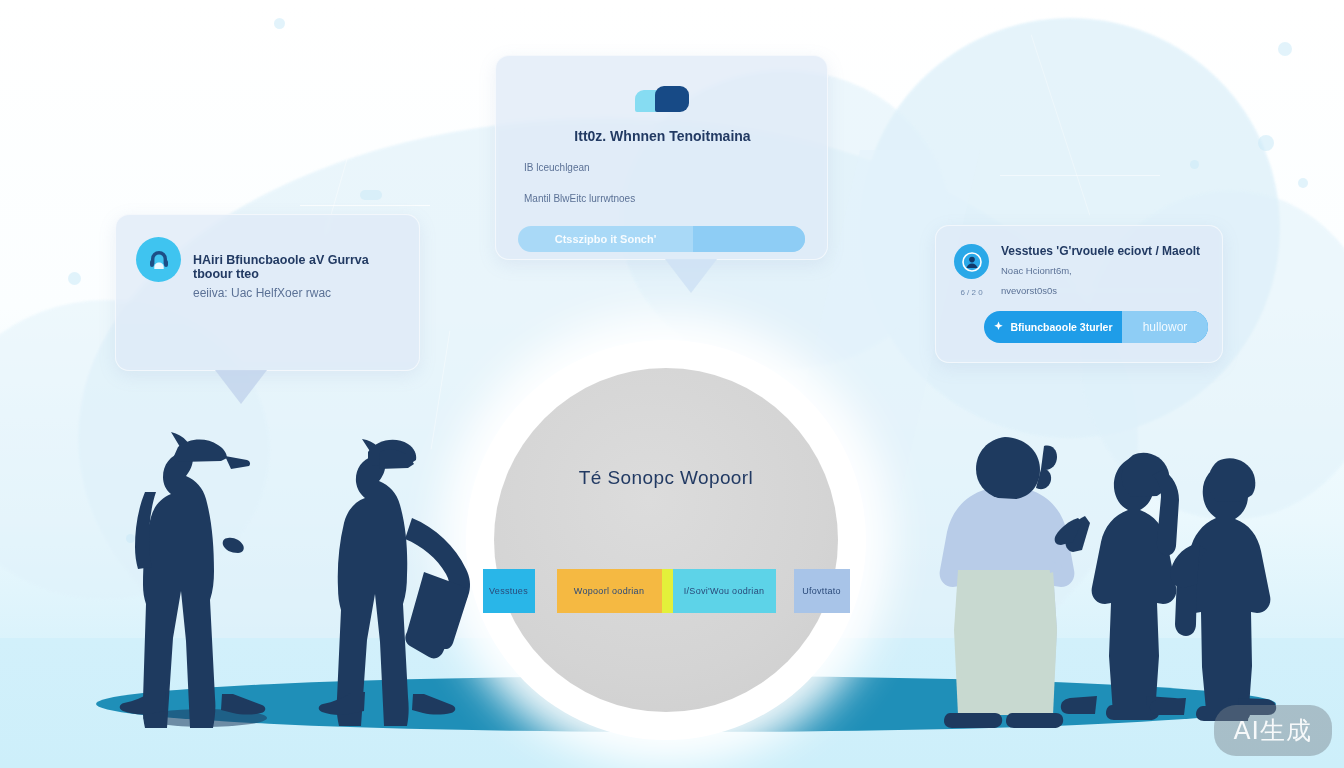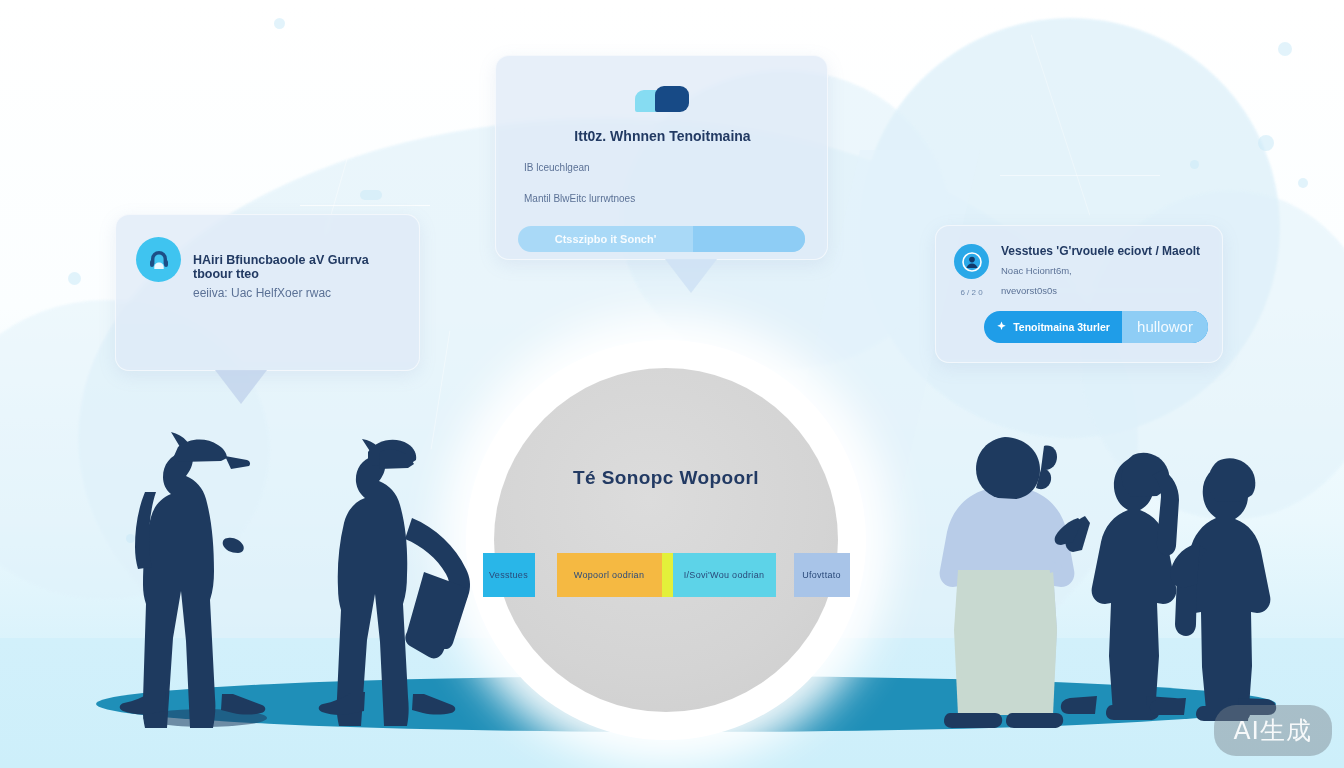--- a/index.html
+++ b/index.html
@@ -77,28 +77,28 @@
   .hub {
     position:absolute;
     left:494px; top:368px;
     width:344px; height:344px;
     border-radius:50%;
     background:radial-gradient(circle at 45% 38%, #dcdcdc 0%, #d4d4d4 62%, #cdcdcd 100%);
     display:flex; flex-direction:column;
     align-items:center; justify-content:center;
   }
   .hub-title {
-    font-size:19px; font-weight:700;
+    font-size:19px; font-weight:400;
     color:#223a63;
     letter-spacing:.4px;
     margin-bottom:64px;
     white-space:nowrap;
   }
   .chip-row {
-    display:flex; align-items:flex-start; gap:0;
+    display:flex; align-items:flex-end; gap:0;
     height:60px;
   }
   .chip {
     height:44px;
     display:flex; align-items:center; justify-content:center;
     font-size:9px; color:#2a4a7a;
     letter-spacing:.3px;
     white-space:nowrap;
     overflow:hidden;
   }
@@ -168,21 +168,21 @@
   #card-right { left:935px; top:225px; width:288px; height:138px; }
   #card-right .card-head { padding:18px 16px 0 18px; }
   #card-right .avatar { width:35px; height:35px; background:#2aa8e8; }
   #card-right .card-title { font-size:12px; }
   #card-right .card-sub { font-size:9.5px; margin-top:6px; }
   #card-right .avatar-cap {
     font-size:8px; color:#6c86ab; text-align:center; margin-top:9px;
   }
   #card-right .pill { margin:12px 14px 0 48px; height:32px; background:#1f9de8; }
   #card-right .pill-main { font-size:10.5px; }
-  #card-right .pill-aside { width:86px; background:#8ecdf5; font-size:15px; color:#f2faff; }
+  #card-right .pill-aside { width:86px; background:#8ecdf5; font-size:12px; color:#f2faff; }
 
   .bubble-icons { position:relative; width:56px; height:30px; flex:0 0 auto; }
   .bub {
     position:absolute; border-radius:9px 9px 9px 2px;
   }
   .bub.light { left:0;  top:4px;  width:30px; height:22px; background:#86dcf2; }
   .bub.dark  { left:20px; top:0;  width:34px; height:26px; background:#174a86; }
 
   
   .watermark {
@@ -353,21 +353,21 @@
         <div class="card-title">Vesstues 'G'rvouele eciovt / Maeolt</div>
         <div class="card-sub">Noac Hcionrt6m,</div>
         <div class="card-sub">nvevorst0s0s</div>
       </div>
     </div>
     <div class="pill">
       <span class="pill-main">
         <svg width="11" height="11" viewBox="0 0 12 12" aria-hidden="true">
           <path d="M6 0.6l1.3 3.3L10.6 5.2 7.3 6.5 6 9.8 4.7 6.5 1.4 5.2 4.7 3.9z" fill="#ffffff"></path>
         </svg>
-        <span>Tenoitmaina 3turler</span>
+        <span>Bfiuncbaoole 3turler</span>
       </span>
       <span class="pill-aside">hullowor</span>
     </div>
   </div>
 
   <div class="watermark">AI生成</div>
 
 </div>
 
 </body></html>

